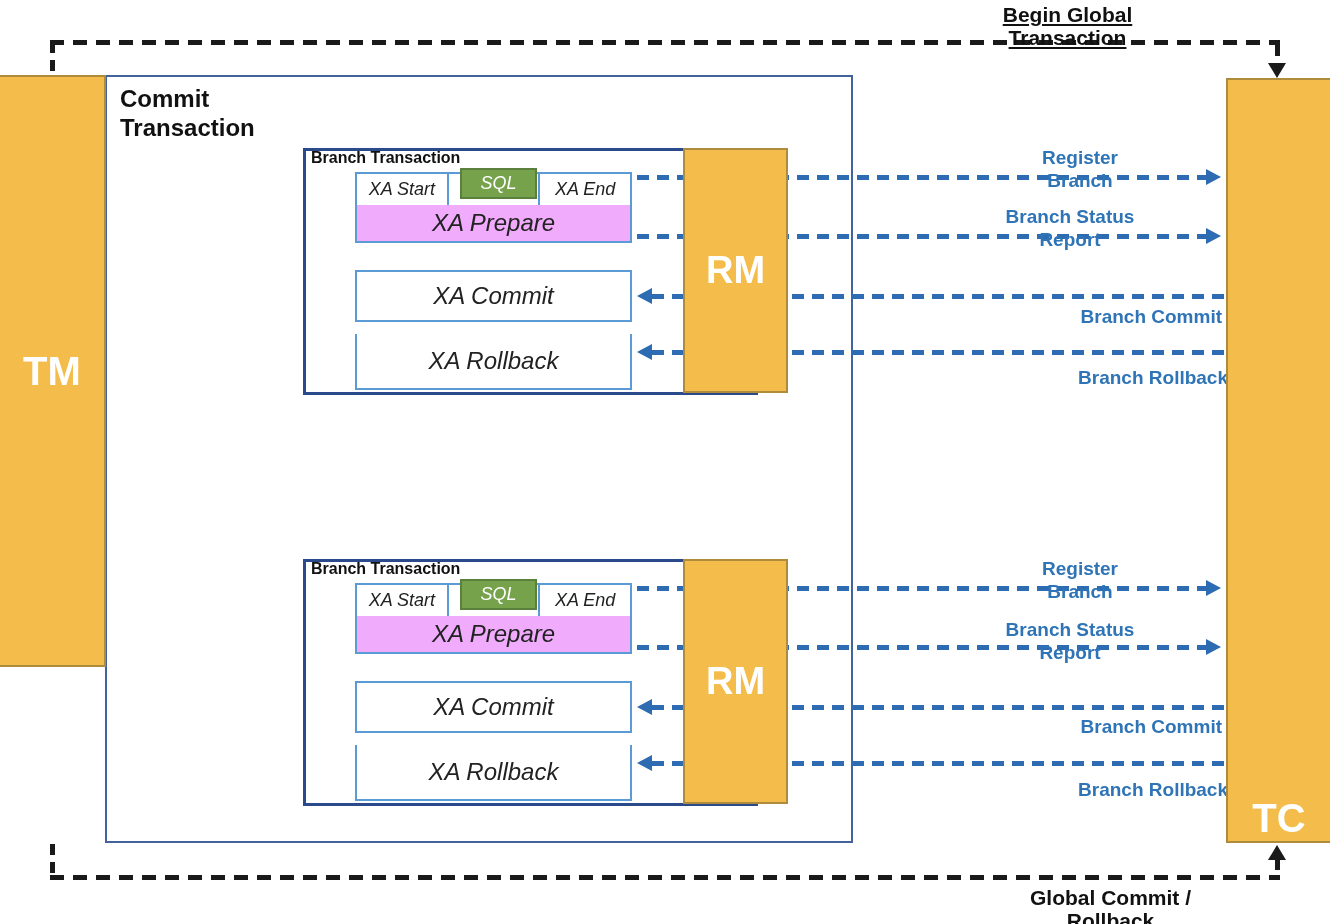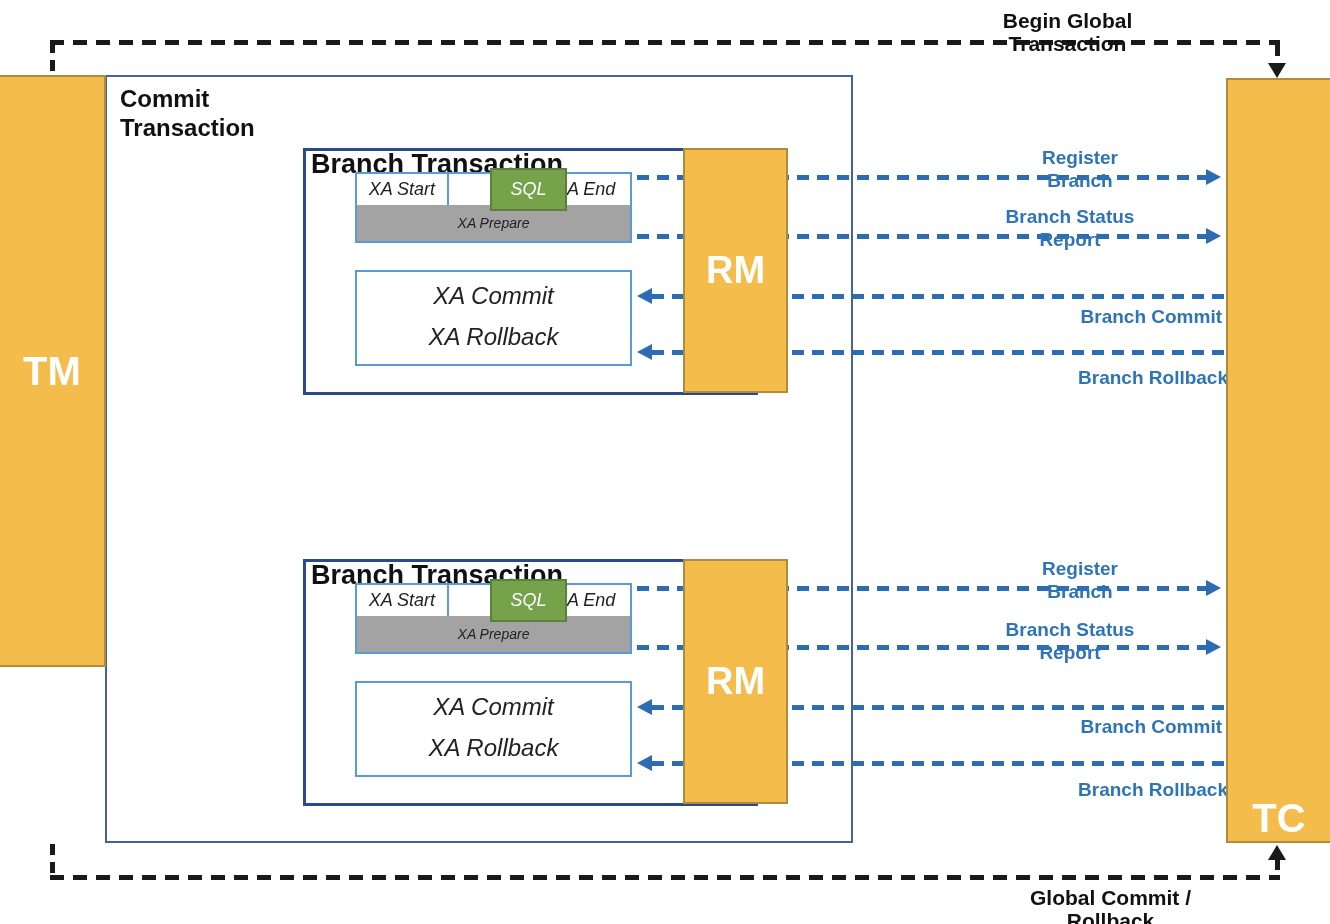--- a/index.html
+++ b/index.html
@@ -36,56 +36,55 @@
     z-index:2;
   }
 
   
   .branch-group{left:0;width:1330px;height:250px;z-index:2;}
   .branch-box{
     left:303px;top:0;width:455px;height:247px;
     border:3px solid #2B4A8B;box-sizing:border-box;background:transparent;
   }
   .branch-title{
-    left:311px;top:1px;font-size:27px;font-weight:bold;color:#111111;white-space:nowrap;
+    left:311px;top:1px;font-size:16px;font-weight:bold;color:#111111;white-space:nowrap;
   }
   .xa-cellrow{
     left:355px;top:24px;width:277px;height:35px;
     background:#ffffff;border:2px solid #5B9BD5;box-sizing:border-box;
     display:flex;
   }
   .xa-cell{
     flex:1;display:flex;align-items:center;justify-content:center;
     font-style:italic;font-size:18px;color:#222222;
   }
   .xa-cell.start{border-right:2px solid #5B9BD5;}
   .xa-cell.end{border-left:2px solid #5B9BD5;}
   .xa-cell.mid{visibility:hidden;}
   .sql-box{
-    left:460px;top:20px;width:77px;height:43px;
+    left:460px;top:20px;width:77px;height:31px;
     background:#76A24C;border:2px solid #5B7F3C;box-sizing:border-box;
     display:flex;align-items:center;justify-content:center;
     font-style:italic;font-size:18px;color:#ffffff;
     z-index:3;
-    margin-left:30px;
   }
   .xa-prepare{
     left:355px;top:57px;width:277px;height:38px;
-    background:#a3a3a3;border:2px solid #5B9BD5;border-top:none;box-sizing:border-box;
-    display:flex;align-items:center;justify-content:center;
-    font-style:italic;font-size:14px;color:#222222;
+    background:#f0abfc;border:2px solid #5B9BD5;border-top:none;box-sizing:border-box;
+    display:flex;align-items:center;justify-content:center;
+    font-style:italic;font-size:24px;color:#222222;
   }
   .xa-commit{
     left:355px;top:122px;width:277px;height:52px;
     background:#ffffff;border:2px solid #5B9BD5;box-sizing:border-box;
     display:flex;align-items:center;justify-content:center;
     font-style:italic;font-size:24px;color:#222222;
   }
   .xa-rollback{
-    left:355px;top:162px;width:277px;height:56px;
+    left:355px;top:186px;width:277px;height:56px;
     background:#ffffff;border:2px solid #5B9BD5;border-top:none;box-sizing:border-box;
     display:flex;align-items:center;justify-content:center;
     font-style:italic;font-size:24px;color:#222222;
   }
   .rm-box{
     left:683px;top:0;width:105px;height:245px;
     background:#F4BC4A;border:2px solid #AE8C3C;box-sizing:border-box;
     display:flex;align-items:center;justify-content:center;
     color:#ffffff;font-weight:bold;font-size:38px;
     z-index:5;
@@ -221,21 +220,21 @@
     <div class="abs blue-label" style="left:1030px;top:-2px;width:100px;">Register Branch</div>
     <div class="abs blue-label" style="left:1000px;top:59px;width:140px;">Branch Status Report</div>
     <div class="abs blue-label right" style="left:1022px;top:156px;width:200px;">Branch Commit</div>
     <div class="abs blue-label right" style="left:1028px;top:219px;width:200px;">Branch Rollback</div>
   </div>
 
   <div class="abs kdash-v" style="left:50px;top:42px;height:34px;"></div>
   <div class="abs kdash-h" style="left:50px;top:40px;width:1230px;"></div>
   <div class="abs kdash-v" style="left:1275px;top:45px;height:19px;"></div>
   <div class="abs khead-down" style="left:1268px;top:63px;"></div>
-  <div class="abs black-label" style="left:1000px;top:9px;width:135px;">Begin Global Transaction</div>
+  <div class="abs black-label" style="left:1000px;top:3px;width:135px;text-decoration:underline;">Begin Global Transaction</div>
 
   <div class="abs kdash-v" style="left:50px;top:844px;height:35px;"></div>
   <div class="abs kdash-h" style="left:50px;top:875px;width:1230px;"></div>
   <div class="abs kdash-v" style="left:1275px;top:859px;height:17px;"></div>
   <div class="abs khead-up" style="left:1268px;top:845px;"></div>
   <div class="abs black-label" style="left:988px;top:886px;width:245px;">Global Commit / Rollback</div>
 
 </div>
 
 </body></html>

